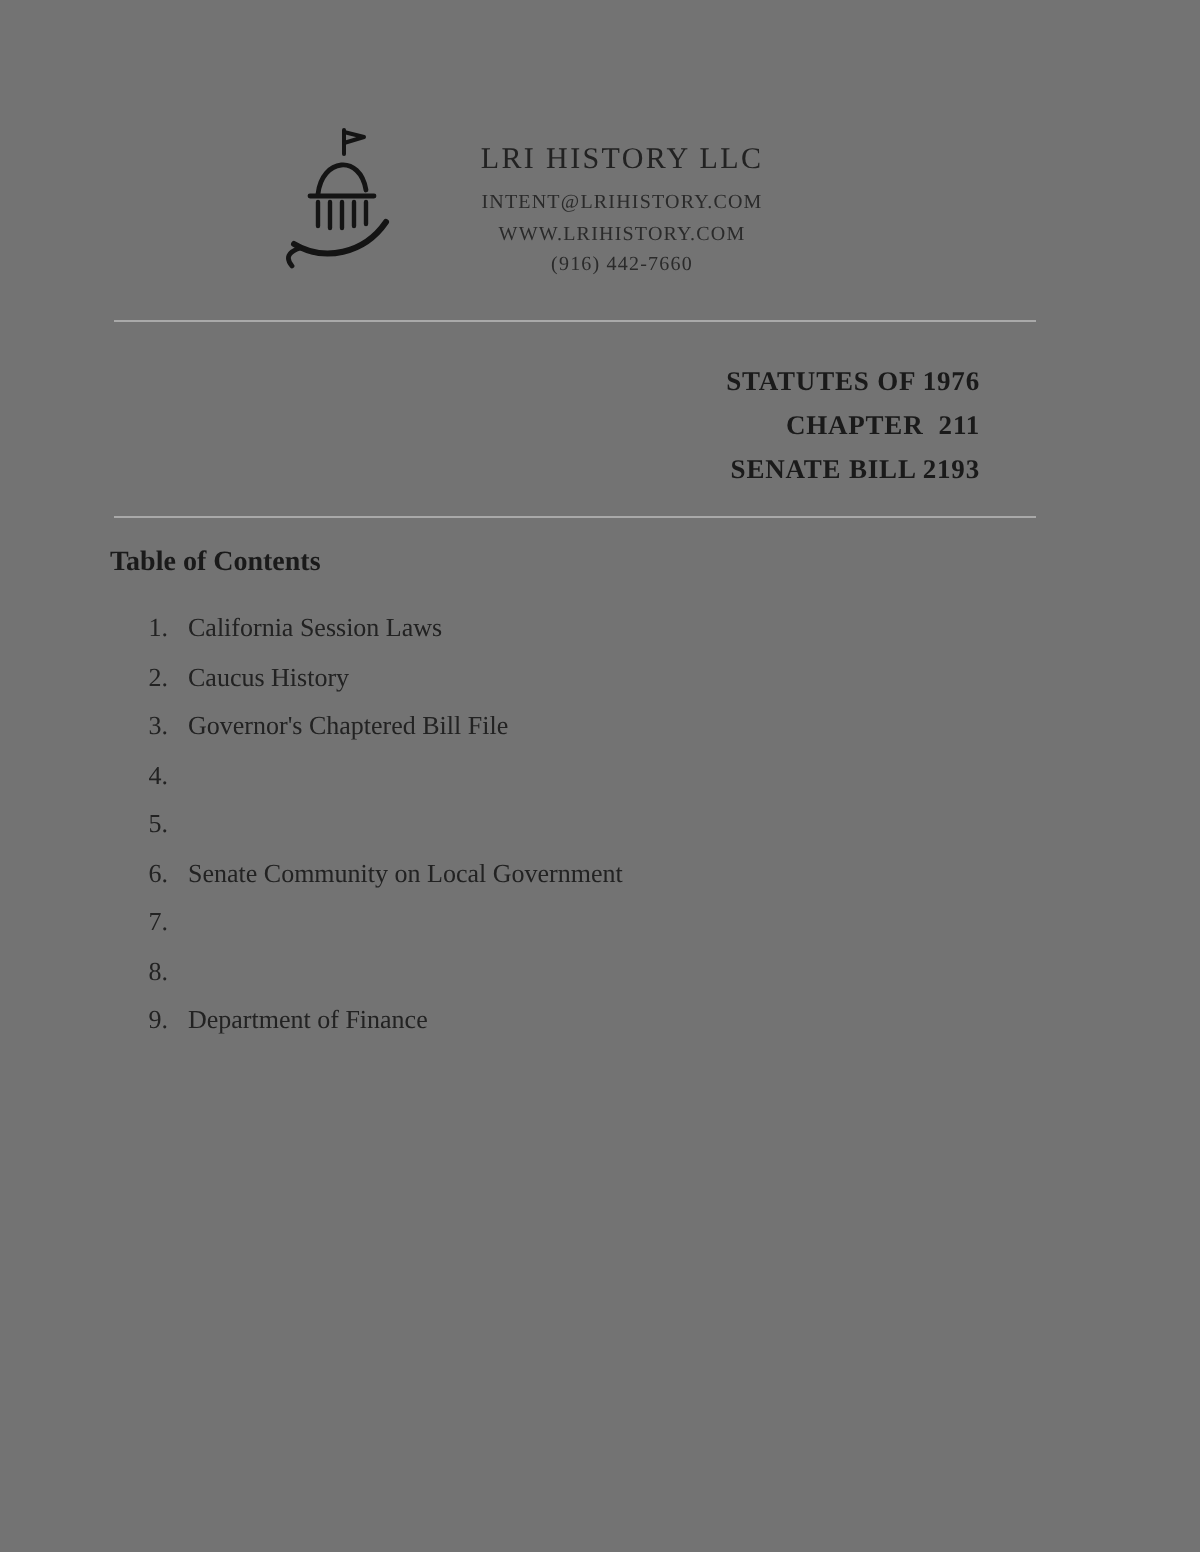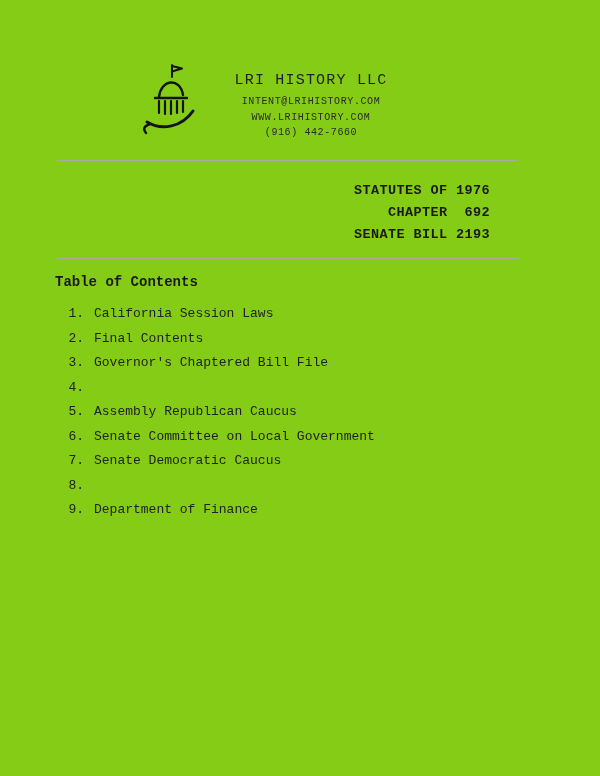--- a/index.html
+++ b/index.html
@@ -5,22 +5,22 @@
   html, body {
     margin: 0;
     padding: 0;
     background: #ffffff;
   }
   .page {
     position: relative;
     width: 600px;
     height: 776px;
     margin: 0 auto;
-    background: #84cc16;
-    font-family: Liberation Mono, monospace;
+    background: #737373;
+    font-family: Liberation Serif, serif;
     color: #1c1c1c;
     overflow: hidden;
   }
 
   
   .letterhead {
     position: absolute;
     top: 60px;
     left: 138px;
     display: flex;
@@ -151,53 +151,51 @@
       <div class="contact-line">WWW.LRIHISTORY.COM</div>
       <div class="contact-line">(916) 442-7660</div>
     </div>
   </div>
 
   <div class="rule rule-1"></div>
   <div class="rule rule-2"></div>
 
   <div class="reference">
     <div class="ref-line">STATUTES OF 1976</div>
-    <div class="ref-line">CHAPTER  692</div>
+    <div class="ref-line">CHAPTER  211</div>
     <div class="ref-line">SENATE BILL 2193</div>
   </div>
 
   <div class="toc-title">Table of Contents</div>
 
   <div class="toc-list">
     <div class="toc-row">
       <span class="toc-num">1.</span>
       <span class="toc-label">California Session Laws</span>
     </div>
     <div class="toc-row">
       <span class="toc-num">2.</span>
-      <span class="toc-label">Final Contents</span>
+      <span class="toc-label">Caucus History</span>
     </div>
     <div class="toc-row">
       <span class="toc-num">3.</span>
       <span class="toc-label">Governor's Chaptered Bill File</span>
     </div>
     <div class="toc-row">
       <span class="toc-num">4.</span>
     </div>
     <div class="toc-row">
       <span class="toc-num">5.</span>
-      <span class="toc-label">Assembly Republican Caucus</span>
     </div>
     <div class="toc-row">
       <span class="toc-num">6.</span>
-      <span class="toc-label">Senate Committee on Local Government</span>
+      <span class="toc-label">Senate Community on Local Government</span>
     </div>
     <div class="toc-row">
       <span class="toc-num">7.</span>
-      <span class="toc-label">Senate Democratic Caucus</span>
     </div>
     <div class="toc-row">
       <span class="toc-num">8.</span>
     </div>
     <div class="toc-row">
       <span class="toc-num">9.</span>
       <span class="toc-label">Department of Finance</span>
     </div>
   </div>
 

